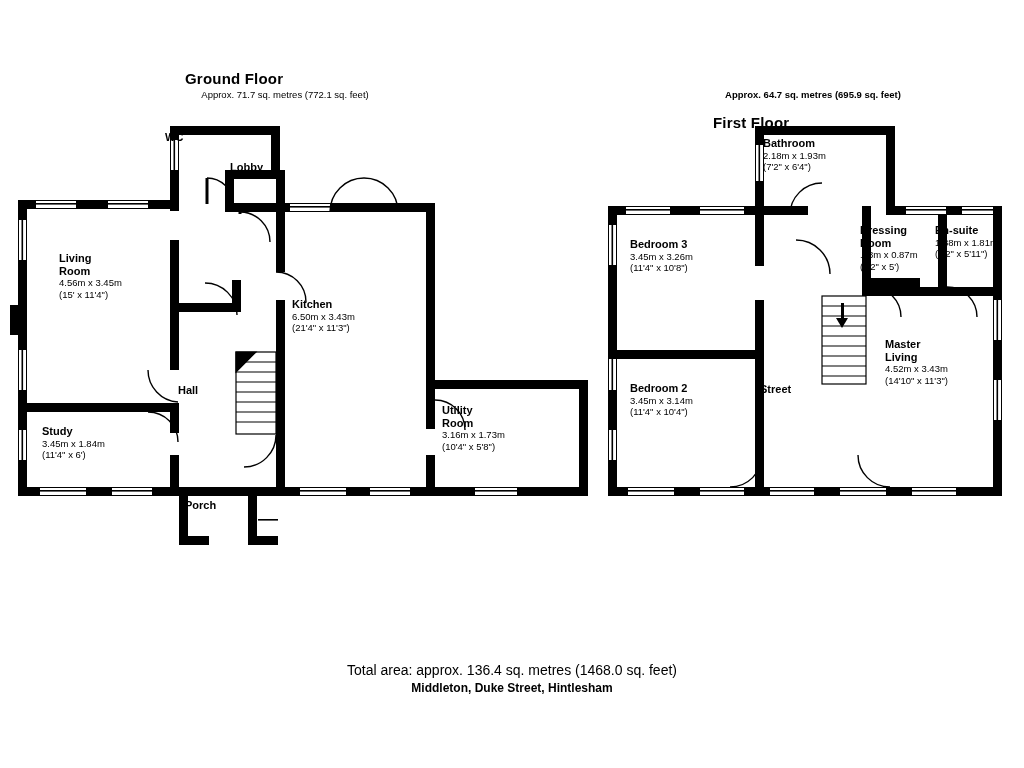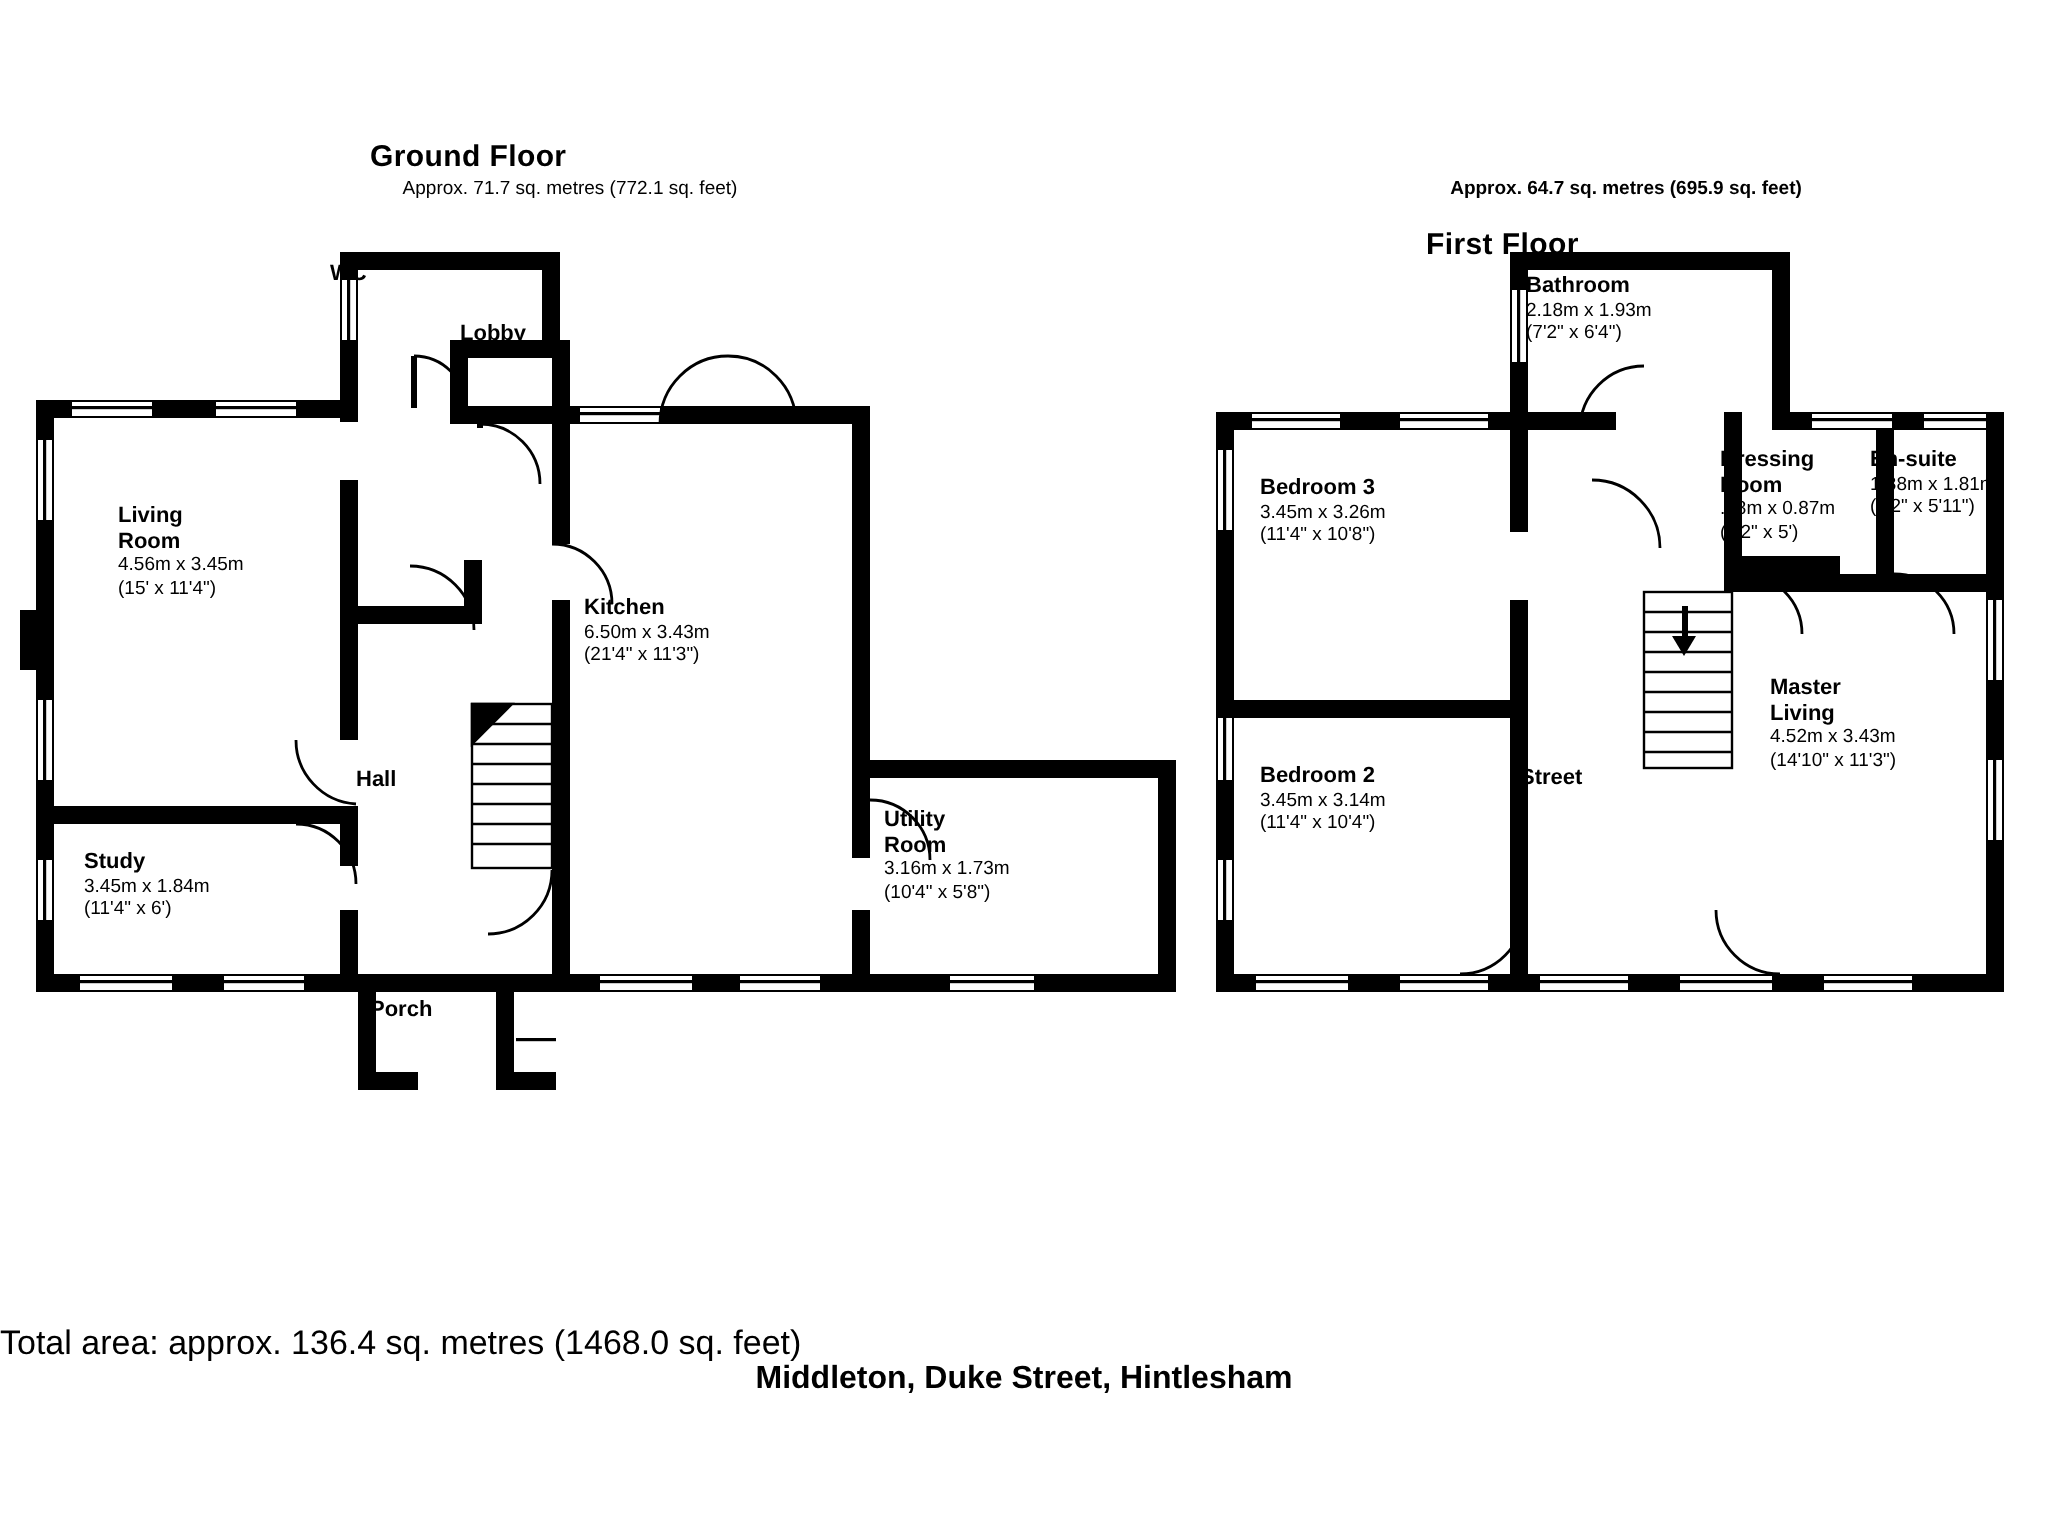--- a/index.html
+++ b/index.html
@@ -46,28 +46,28 @@
     font-size: 9.5px;
     line-height: 11.5px;
     display: block;
   }
   .room-label .name {
     display: block;
   }
   .footer-area {
     position: absolute;
     width: 1024px;
-    text-align: left;
-    font-size: 17px;
+    text-align: center;
+    font-size: 14px;
   }
   .footer-addr {
     position: absolute;
     width: 1024px;
     text-align: center;
-    font-size: 16px;
+    font-size: 12px;
     font-weight: bold;
   }
   svg { display: block; }
 </style>
 </head>
 <body>
 
 <div class="floor-title" style="left:185px; top:70px; width:200px;">Ground Floor</div>
 <div class="floor-sub" style="left:185px; top:89px; width:200px;">Approx. 71.7 sq. metres (772.1 sq. feet)</div>
 

